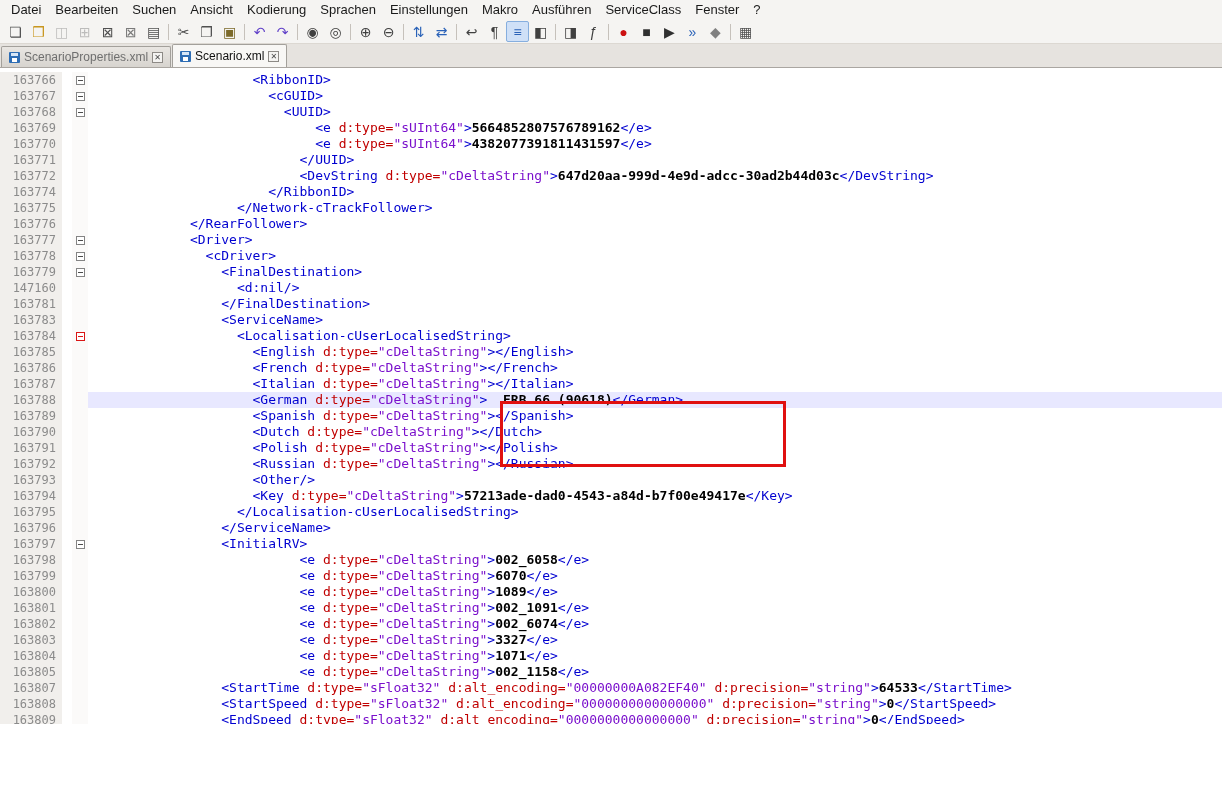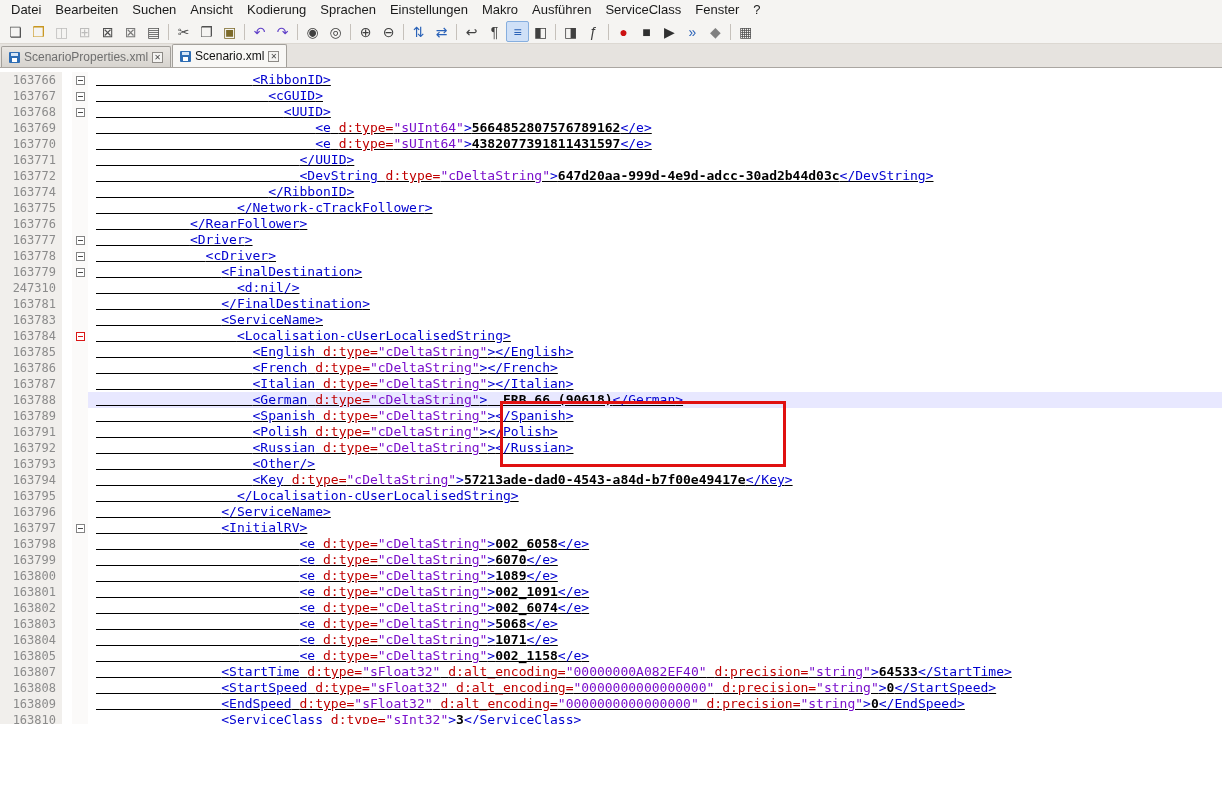--- a/index.html
+++ b/index.html
@@ -41,21 +41,21 @@
   .lines { position:absolute; left:0; top:0; right:0; padding-top:4px; }
   .row { display:flex; height:16px; }
   .num { flex:none; width:62px; text-align:right; padding-right:6px;
          background:#f1efec; color:#8b8b8b; font-size:12px; }
   .bm   { flex:none; width:10px; background:#fff; }
   .fold { flex:none; width:16px; display:flex; align-items:center; justify-content:center; background:#fbfaf9; }
   .fold-box { width:9px; height:9px; border:1px solid #848484; background:#fff; position:relative; cursor:default; }
   .fold-box::before { content:""; position:absolute; left:1px; right:1px; top:3px; height:1px; background:#4c4c4c; }
   .fold-box.red { border-color:#da1616; }
   .fold-box.red::before { background:#da1616; }
-  .text { flex:1; white-space:pre; padding-left:8px; color:#000; cursor:text;text-decoration:underline; }
+  .text { flex:1; white-space:pre; padding-left:8px; color:#000; cursor:text; }
   .row.current .text { background:#e8e8ff; }
   .tk-t { color:var(--c-tag); }
   .tk-a { color:var(--c-attr); }
   .tk-s { color:var(--c-str); }
   .tk-p { color:var(--c-txt); font-weight:bold; }
   .annotation { position:absolute; border:3px solid #e01010; pointer-events:none; }
 </style>
 </head>
 <body>
 
@@ -273,21 +273,21 @@
         </div>
         <div class="row">
           <div class="num">163779</div>
           <div class="bm"></div>
           <div class="fold">
             <div class="fold-box"></div>
           </div>
           <div class="text"><span class="tk-p">                </span><span class="tk-t">&lt;FinalDestination</span><span class="tk-t">&gt;</span></div>
         </div>
         <div class="row">
-          <div class="num">247310</div>
+          <div class="num">147160</div>
           <div class="bm"></div>
           <div class="fold"></div>
           <div class="text"><span class="tk-p">                  </span><span class="tk-t">&lt;d:nil</span><span class="tk-t">/&gt;</span></div>
         </div>
         <div class="row">
           <div class="num">163781</div>
           <div class="bm"></div>
           <div class="fold"></div>
           <div class="text"><span class="tk-p">                </span><span class="tk-t">&lt;/FinalDestination</span><span class="tk-t">&gt;</span></div>
         </div>
@@ -329,20 +329,26 @@
           <div class="fold"></div>
           <div class="text"><span class="tk-p">                    </span><span class="tk-t">&lt;German</span><span> </span><span class="tk-a">d:type=</span><span class="tk-s">"cDeltaString"</span><span class="tk-t">&gt;</span><span class="tk-p">  ERB 66 (90618)</span><span class="tk-t">&lt;/German</span><span class="tk-t">&gt;</span></div>
         </div>
         <div class="row">
           <div class="num">163789</div>
           <div class="bm"></div>
           <div class="fold"></div>
           <div class="text"><span class="tk-p">                    </span><span class="tk-t">&lt;Spanish</span><span> </span><span class="tk-a">d:type=</span><span class="tk-s">"cDeltaString"</span><span class="tk-t">&gt;</span><span class="tk-t">&lt;/Spanish</span><span class="tk-t">&gt;</span></div>
         </div>
         <div class="row">
+          <div class="num">163790</div>
+          <div class="bm"></div>
+          <div class="fold"></div>
+          <div class="text"><span class="tk-p">                    </span><span class="tk-t">&lt;Dutch</span><span> </span><span class="tk-a">d:type=</span><span class="tk-s">"cDeltaString"</span><span class="tk-t">&gt;</span><span class="tk-t">&lt;/Dutch</span><span class="tk-t">&gt;</span></div>
+        </div>
+        <div class="row">
           <div class="num">163791</div>
           <div class="bm"></div>
           <div class="fold"></div>
           <div class="text"><span class="tk-p">                    </span><span class="tk-t">&lt;Polish</span><span> </span><span class="tk-a">d:type=</span><span class="tk-s">"cDeltaString"</span><span class="tk-t">&gt;</span><span class="tk-t">&lt;/Polish</span><span class="tk-t">&gt;</span></div>
         </div>
         <div class="row">
           <div class="num">163792</div>
           <div class="bm"></div>
           <div class="fold"></div>
           <div class="text"><span class="tk-p">                    </span><span class="tk-t">&lt;Russian</span><span> </span><span class="tk-a">d:type=</span><span class="tk-s">"cDeltaString"</span><span class="tk-t">&gt;</span><span class="tk-t">&lt;/Russian</span><span class="tk-t">&gt;</span></div>
@@ -406,21 +412,21 @@
         <div class="row">
           <div class="num">163802</div>
           <div class="bm"></div>
           <div class="fold"></div>
           <div class="text"><span class="tk-p">                          </span><span class="tk-t">&lt;e</span><span> </span><span class="tk-a">d:type=</span><span class="tk-s">"cDeltaString"</span><span class="tk-t">&gt;</span><span class="tk-p">002_6074</span><span class="tk-t">&lt;/e</span><span class="tk-t">&gt;</span></div>
         </div>
         <div class="row">
           <div class="num">163803</div>
           <div class="bm"></div>
           <div class="fold"></div>
-          <div class="text"><span class="tk-p">                          </span><span class="tk-t">&lt;e</span><span> </span><span class="tk-a">d:type=</span><span class="tk-s">"cDeltaString"</span><span class="tk-t">&gt;</span><span class="tk-p">5068</span><span class="tk-t">&lt;/e</span><span class="tk-t">&gt;</span></div>
+          <div class="text"><span class="tk-p">                          </span><span class="tk-t">&lt;e</span><span> </span><span class="tk-a">d:type=</span><span class="tk-s">"cDeltaString"</span><span class="tk-t">&gt;</span><span class="tk-p">3327</span><span class="tk-t">&lt;/e</span><span class="tk-t">&gt;</span></div>
         </div>
         <div class="row">
           <div class="num">163804</div>
           <div class="bm"></div>
           <div class="fold"></div>
           <div class="text"><span class="tk-p">                          </span><span class="tk-t">&lt;e</span><span> </span><span class="tk-a">d:type=</span><span class="tk-s">"cDeltaString"</span><span class="tk-t">&gt;</span><span class="tk-p">1071</span><span class="tk-t">&lt;/e</span><span class="tk-t">&gt;</span></div>
         </div>
         <div class="row">
           <div class="num">163805</div>
           <div class="bm"></div>

